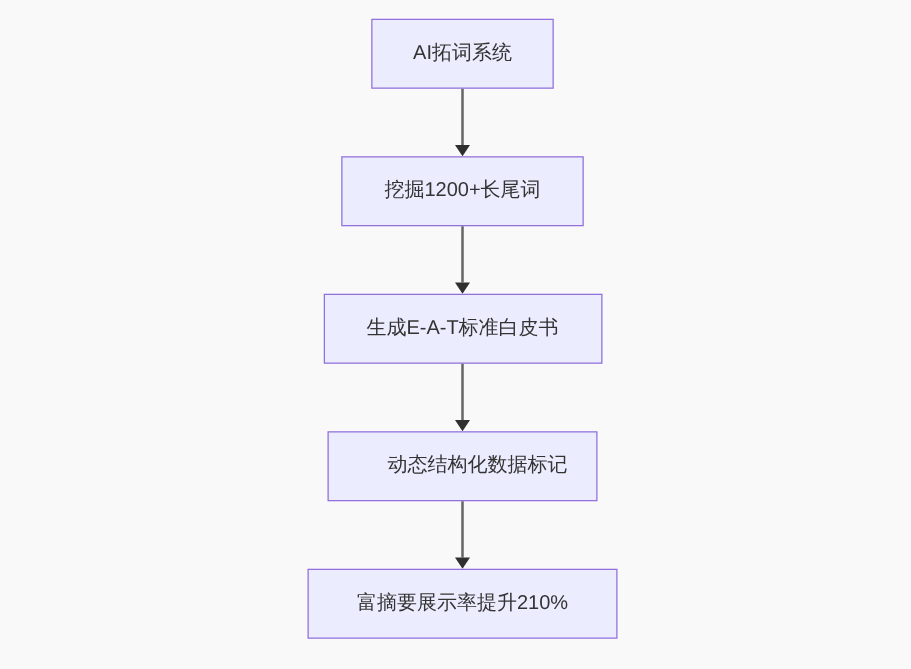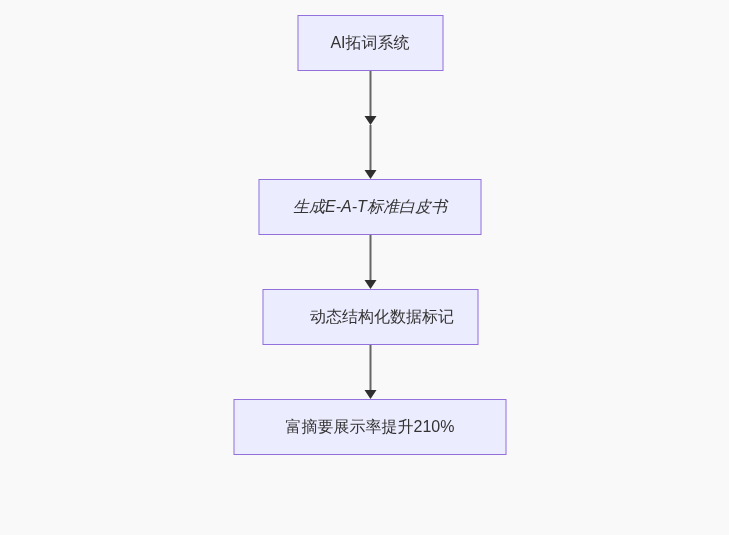--- a/index.html
+++ b/index.html
@@ -37,23 +37,23 @@
     background: #ECECFF;
     border: 1px solid #9370DB;
     color: #333333;
     font-size: 16px;
     line-height: 1;
     white-space: nowrap;
     text-align: center;
   }
   .flow-node.w1 { width: 146px; }
   .flow-node.w2 { width: 194px; }
-  .flow-node.w3 { width: 223px; font-style: italic; }
+  .flow-node.w3 { width: 223px; }
   .flow-node.w4 { width: 216px; padding-left: 24px; }
-  .flow-node.w5 { width: 273px; }
+  .flow-node.w5 { width: 248px; }
   .flow-arrow {
     height: 54px;
     width: 14px;
     display: flex;
     flex-direction: column;
     align-items: center;
     justify-content: flex-start;
   }
   .flow-arrow .shaft {
     width: 2px;
@@ -74,20 +74,21 @@
 <div class="canvas">
   <div class="flow-column">
 
     <div class="flow-node w1">AI拓词系统</div>
 
     <div class="flow-arrow">
       <div class="shaft"></div>
       <div class="head"></div>
     </div>
 
+    <div class="flow-node w2">挖掘1200+长尾词</div>
 
     <div class="flow-arrow">
       <div class="shaft"></div>
       <div class="head"></div>
     </div>
 
     <div class="flow-node w3">生成E-A-T标准白皮书</div>
 
     <div class="flow-arrow">
       <div class="shaft"></div>

